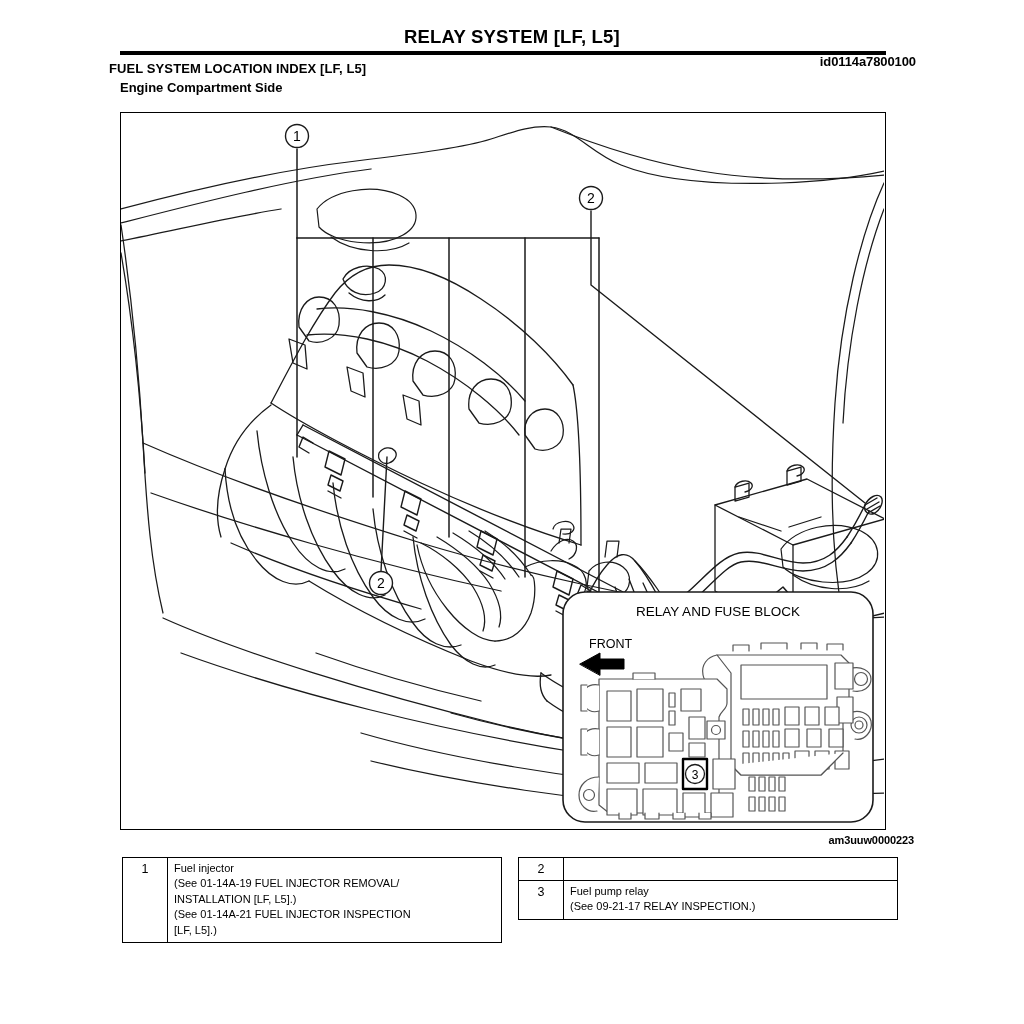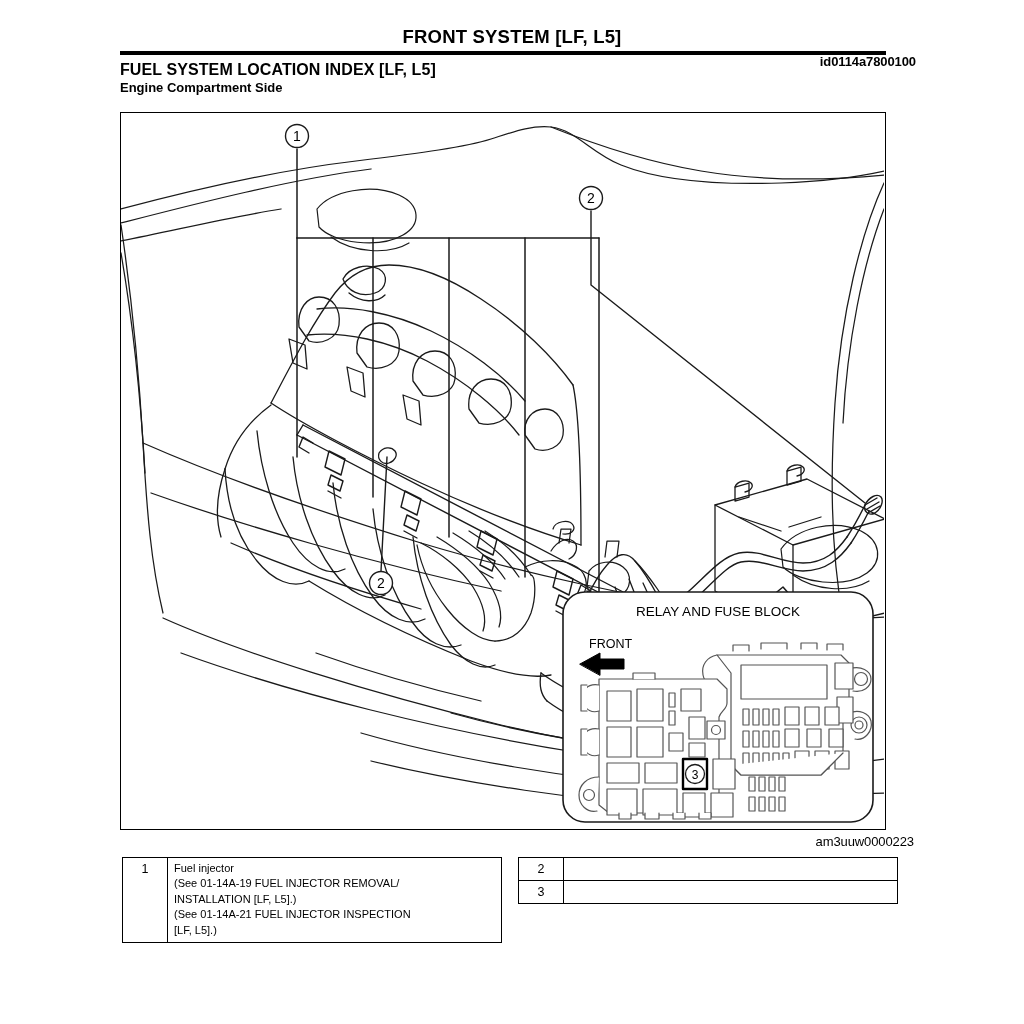--- a/index.html
+++ b/index.html
@@ -30,23 +30,23 @@
   .title-rule {
     position: absolute;
     left: 120px;
     top: 51px;
     width: 766px;
     height: 4px;
     background: #000;
   }
   .section-heading {
     position: absolute;
-    left: 120px;
+    left: 109px;
     top: 61px;
-    font-size: 16px;
+    font-size: 13px;
     font-weight: bold;
     letter-spacing: 0.1px;
   }
   .doc-id {
     position: absolute;
     right: 108px;
     top: 54px;
     font-size: 13px;
     font-weight: bold;
     letter-spacing: -0.1px;
@@ -70,22 +70,22 @@
     box-sizing: border-box;
     overflow: hidden;
     background: #fff;
   }
   .figure-frame svg { display: block; }
 
   .figure-id {
     position: absolute;
     right: 110px;
     top: 834px;
-    font-size: 13px;
-    font-weight: normal;
+    font-size: 11px;
+    font-weight: bold;
     letter-spacing: -0.1px;
   }
 
   
   .legend {
     position: absolute;
     border: 1.8px solid #000;
     box-sizing: border-box;
     background: #fff;
   }
@@ -113,21 +113,21 @@
     font-size: 11px;
     line-height: 15.4px;
     padding: 3px 4px 4px 6px;
     box-sizing: border-box;
     white-space: pre-line;
   }
 </style>
 </head>
 <body>
 
-<div class="page-title">FRONT SYSTEM [LF, L5]</div>
+<div class="page-title">RELAY SYSTEM [LF, L5]</div>
 <div class="title-rule"></div>
 <div class="section-heading">FUEL SYSTEM LOCATION INDEX [LF, L5]</div>
 <div class="doc-id">id0114a7800100</div>
 <div class="subsection-heading">Engine Compartment Side</div>
 
 <div class="figure-frame">
   <svg width="763" height="715" viewBox="0 0 763 715" xmlns="http://www.w3.org/2000/svg">
     <g fill="none" stroke="#1a1a1a" stroke-width="1.3" stroke-linejoin="round" stroke-linecap="round">
 
       <g stroke-width="1.25">
@@ -484,14 +484,16 @@
 [LF, L5].)</div>
   </div>
 </div>
 
 <div class="legend legend-right">
   <div class="legend-row">
     <div class="legend-num">2</div>
   </div>
   <div class="legend-row">
     <div class="legend-num">3</div>
+    <div class="legend-text">Fuel pump relay
+(See 09-21-17 RELAY INSPECTION.)</div>
   </div>
 </div>
 
 </body></html>

